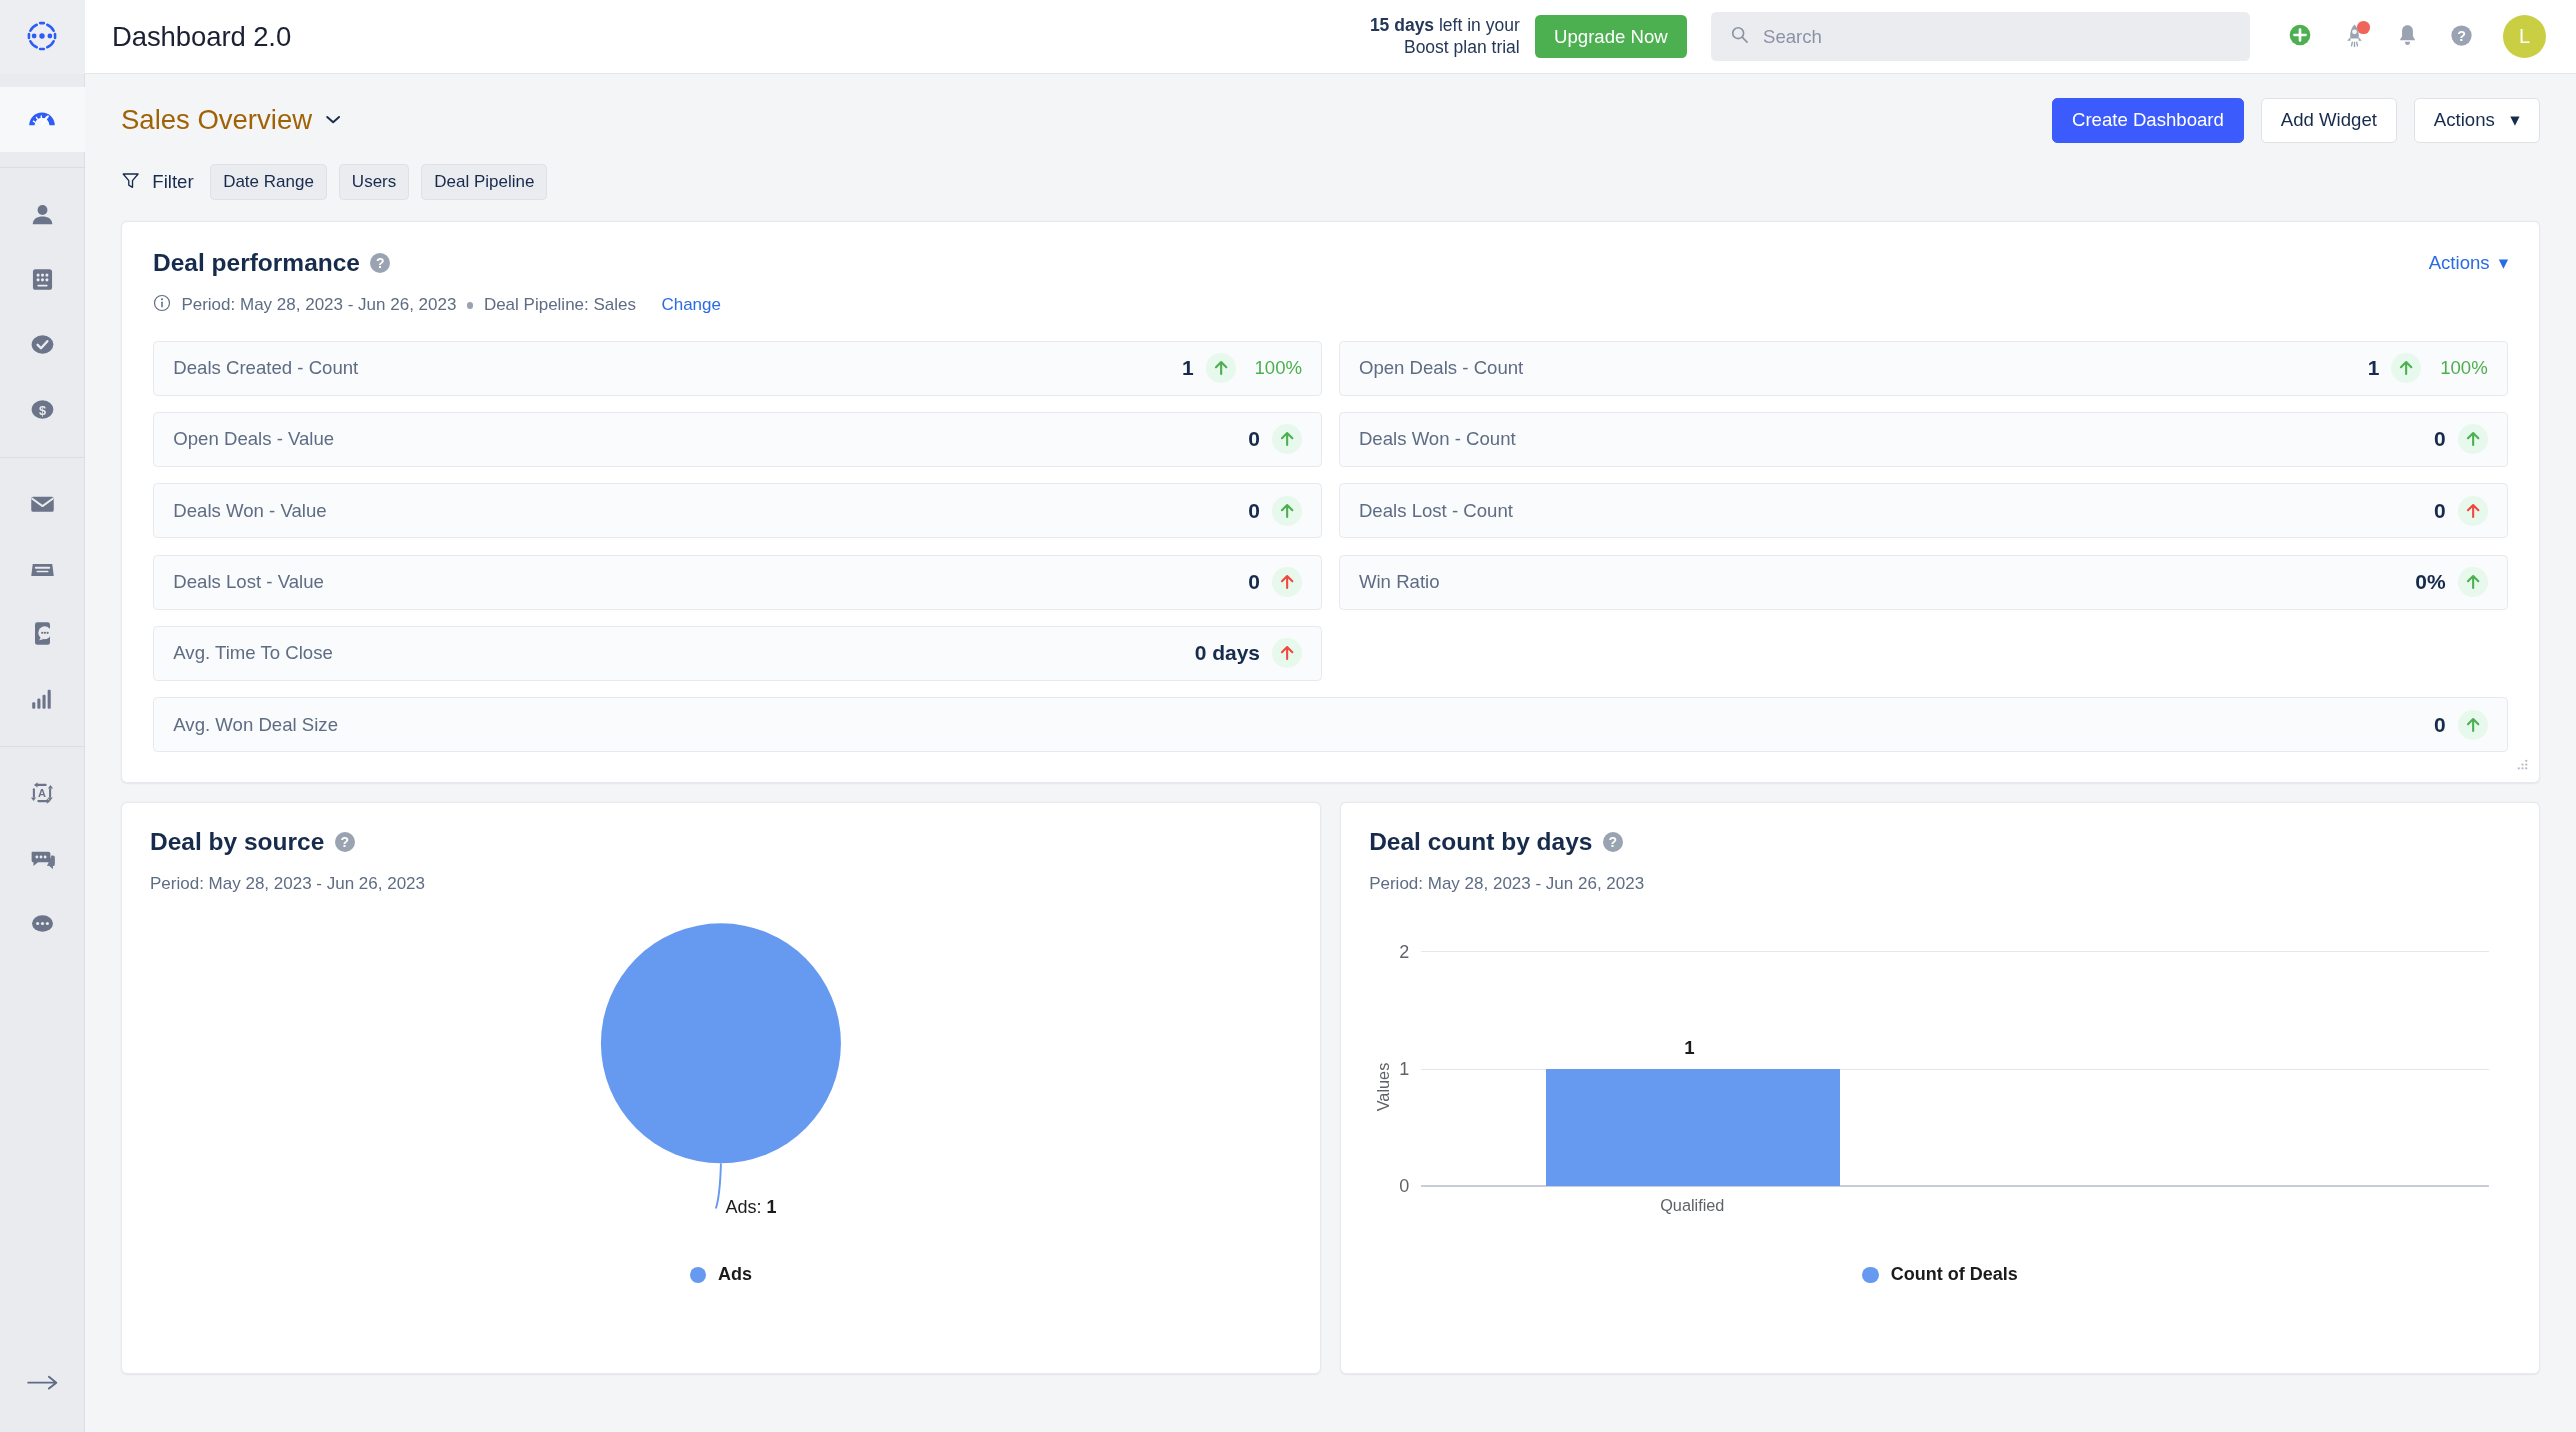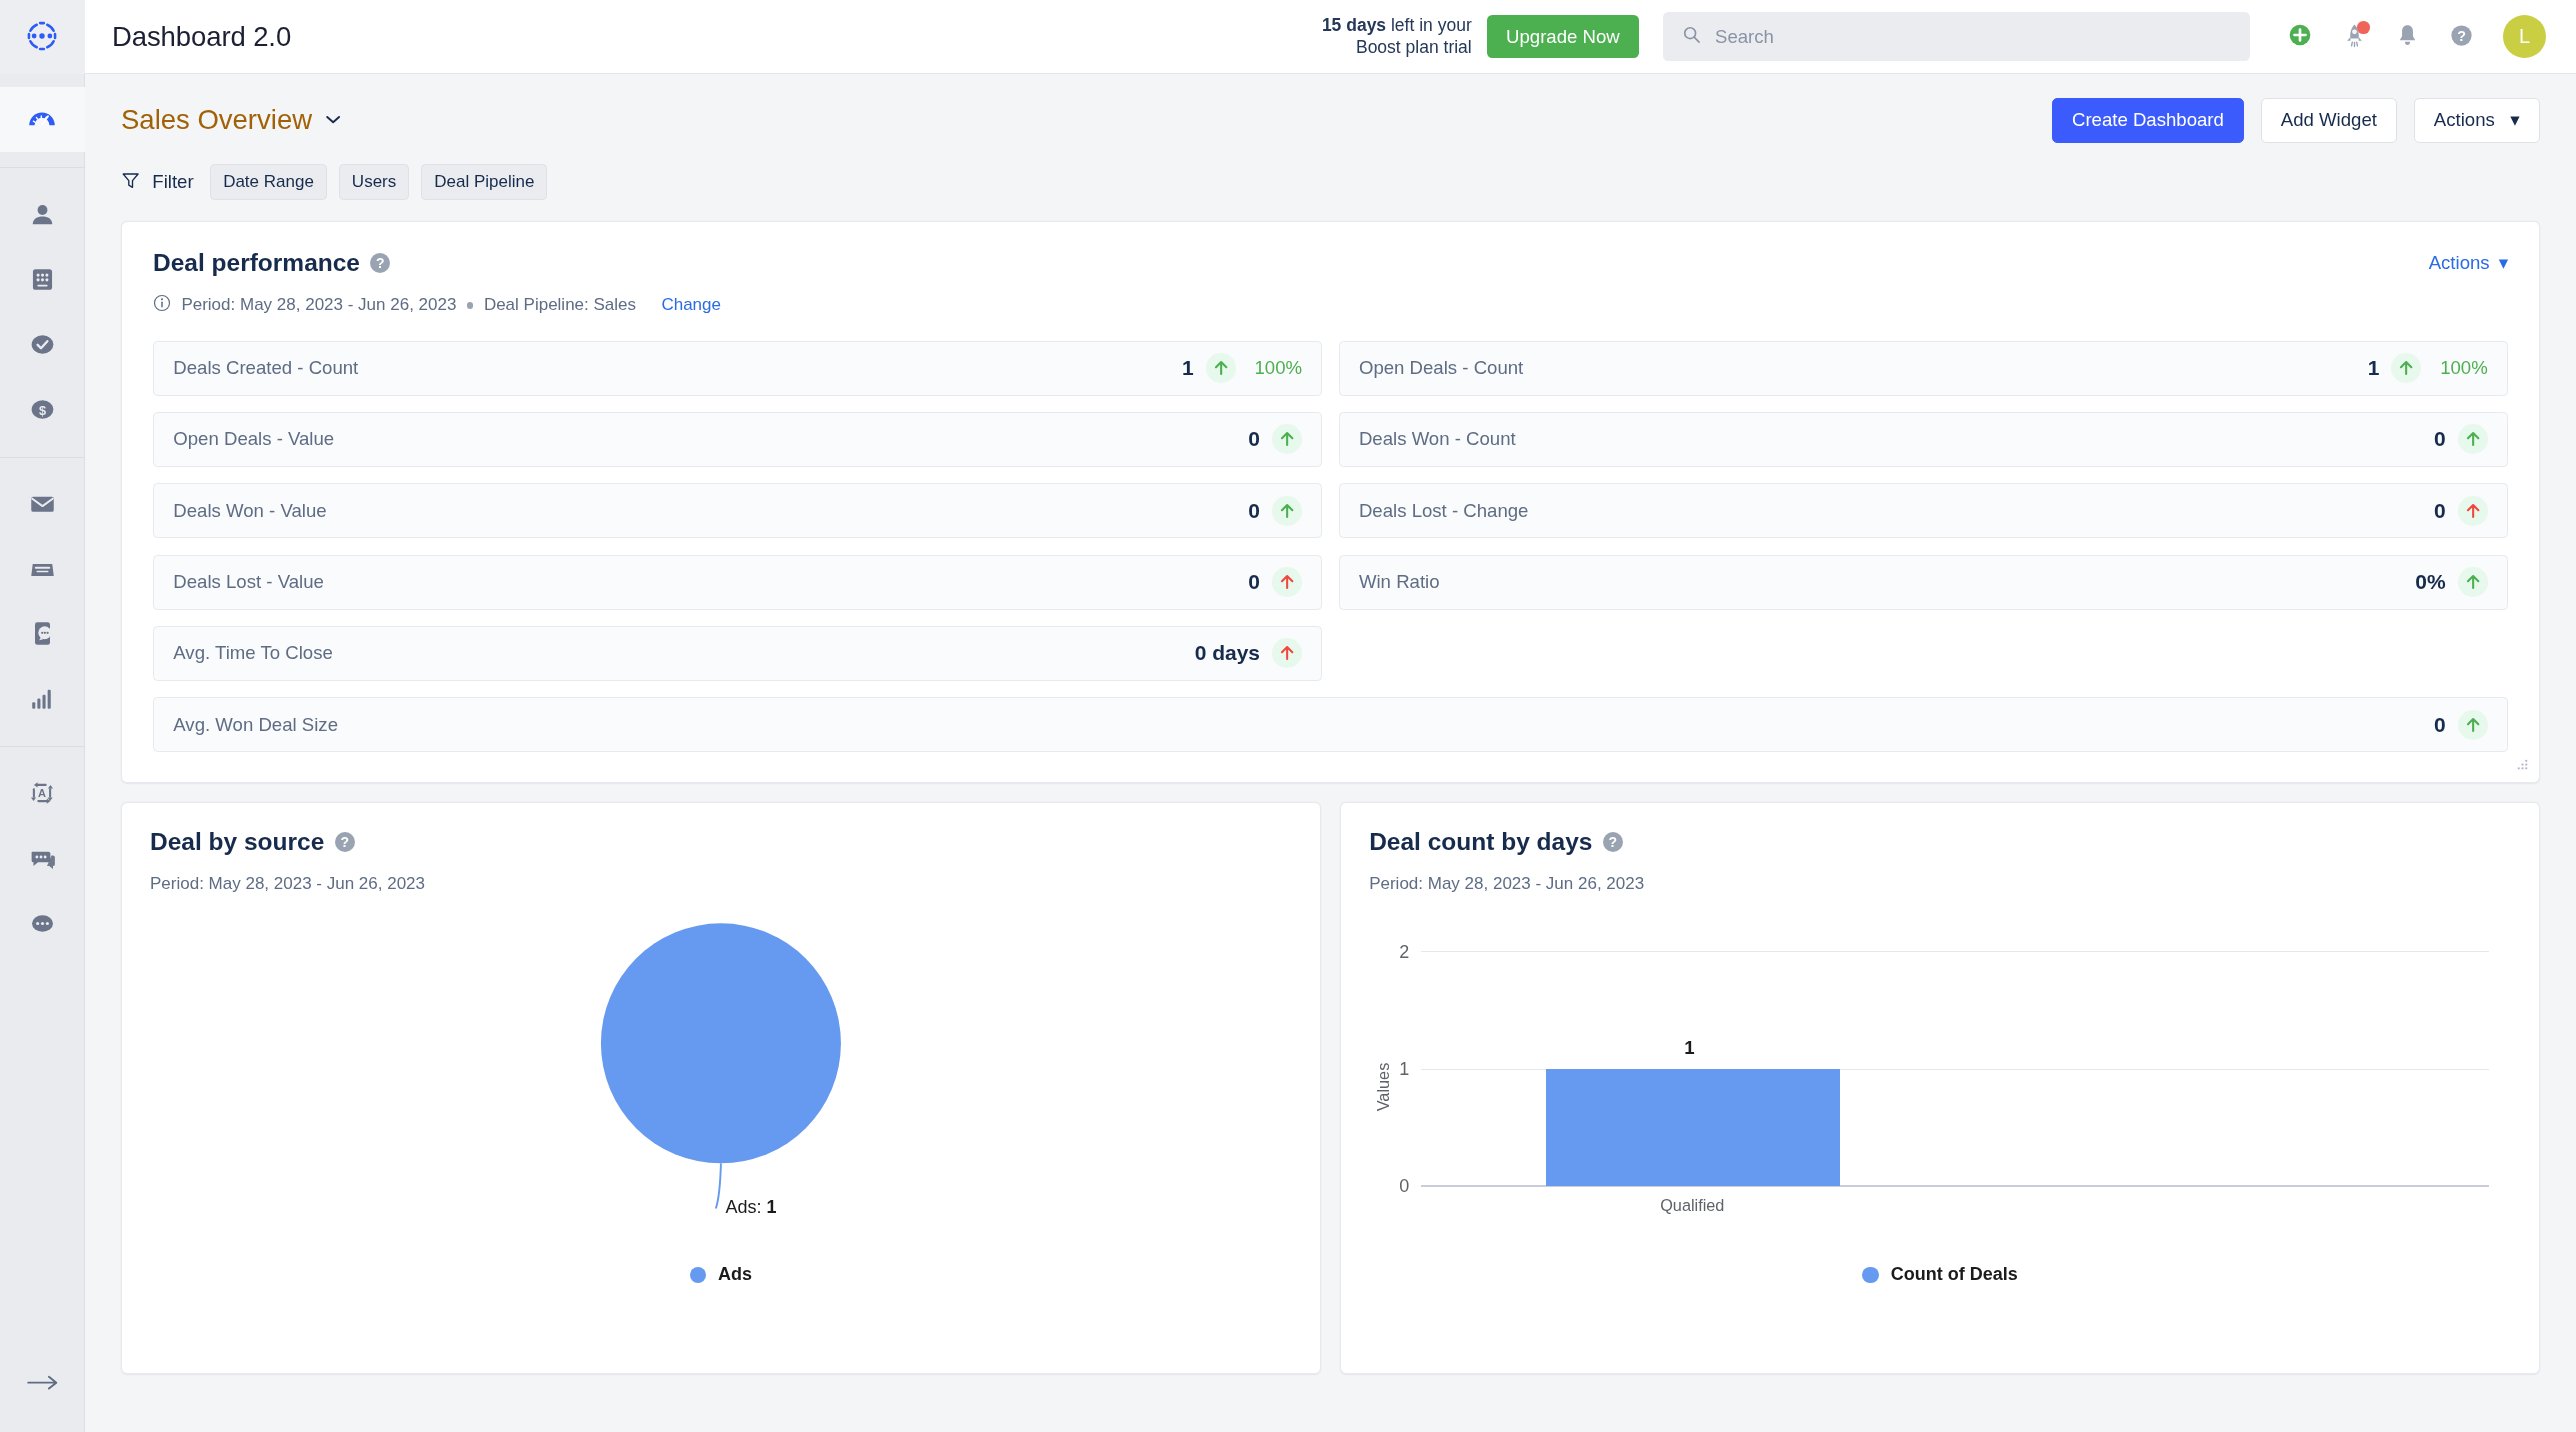--- a/index.html
+++ b/index.html
@@ -60,21 +60,21 @@
     text-align: right; margin-right: 15px; white-space: nowrap;
   }
   #trial-text b { font-weight: bold; }
   #upgrade-btn {
     background: #4caf50; color: #fff; border: none; border-radius: 5.2px;
     font-size: 18.6px; font-family: inherit;
     padding: 10.4px 19.3px; cursor: pointer; white-space: nowrap;
   }
   #search-wrap {
     margin-left: 24px;
-    width: 587px; height: 49px; background: #ebecf0; border-radius: 5.2px;
+    width: 539px; height: 49px; background: #ebecf0; border-radius: 5.2px;
     display: flex; align-items: center; padding: 0 19.3px; gap: 13.4px;
   }
   #search-input {
     background: transparent; border: none; outline: none;
     font-size: 18.6px; font-family: inherit; color: #42526e; width: 100%;
   }
   #search-input::placeholder { color: #8a93a5; }
   .tb-icons { display: flex; align-items: center; gap: 28px; margin-left: 36px; }
   .tb-icon { cursor: pointer; display: flex; align-items: center; justify-content: center; position: relative; }
   .notif-dot {
@@ -532,21 +532,21 @@
           <div class="metric">
             <span class="metric-label">Deals Won - Value</span>
             <span class="metric-value">0</span>
             <span class="arrow-badge">
               <svg width="16.3" height="18" viewBox="0 0 22 24">
                 <path d="M11 4 L11 20 M4 11 L11 4 L18 11" stroke="#4caf50" stroke-width="2.8" fill="none" stroke-linecap="round" stroke-linejoin="round"></path>
               </svg>
             </span>
           </div>
           <div class="metric">
-            <span class="metric-label">Deals Lost - Change</span>
+            <span class="metric-label">Deals Lost - Count</span>
             <span class="metric-value">0</span>
             <span class="arrow-badge">
               <svg width="16.3" height="18" viewBox="0 0 22 24">
                 <path d="M11 4 L11 20 M4 11 L11 4 L18 11" stroke="#f0483e" stroke-width="2.8" fill="none" stroke-linecap="round" stroke-linejoin="round"></path>
               </svg>
             </span>
           </div>
           <div class="metric">
             <span class="metric-label">Deals Lost - Value</span>
             <span class="metric-value">0</span>

